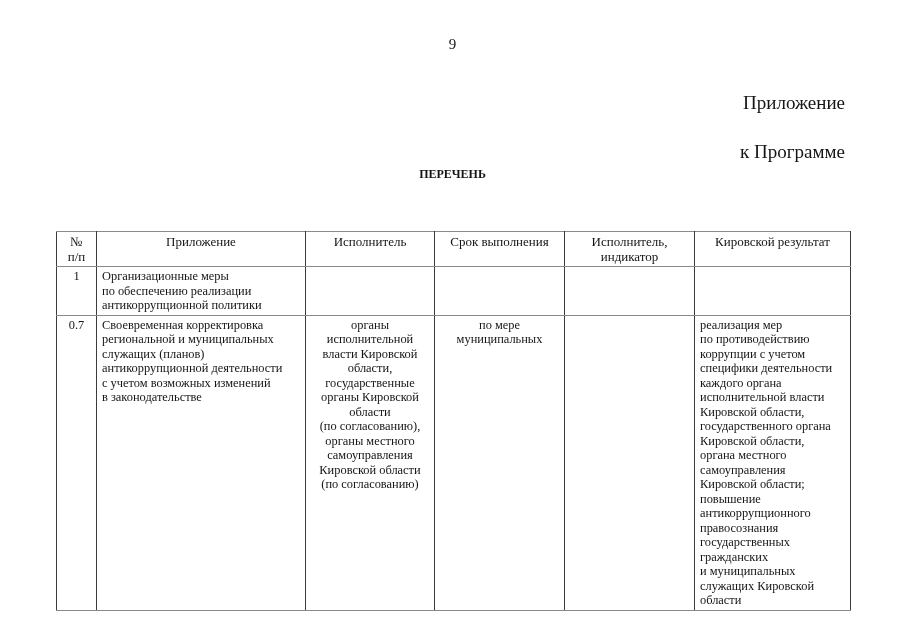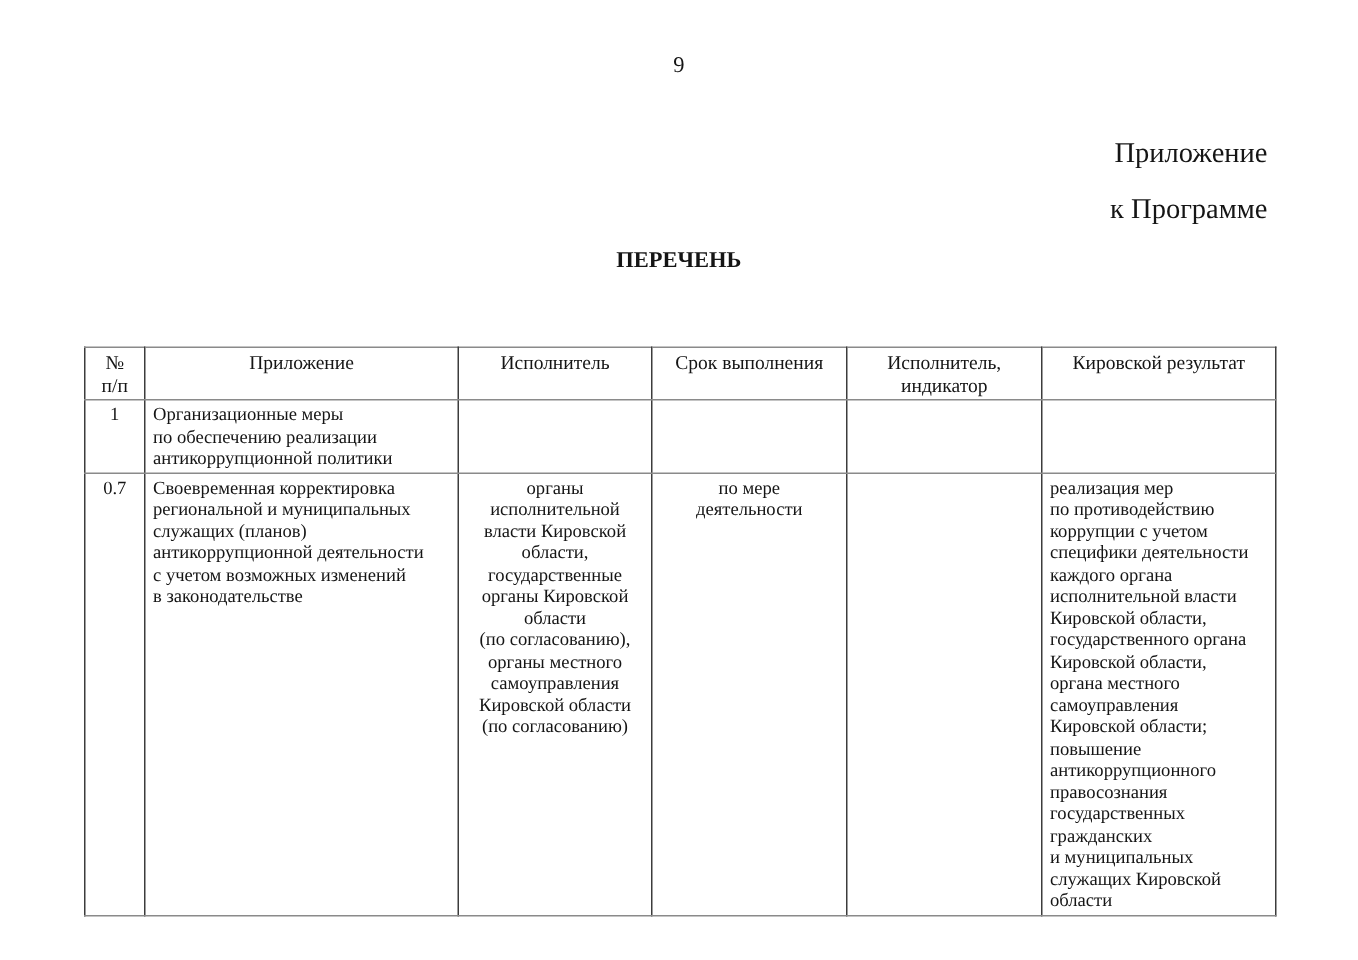--- a/index.html
+++ b/index.html
@@ -20,27 +20,27 @@
     font-size: 15px;
   }
   .annex-block {
     position: absolute;
     top: 92px;
     right: 60px;
     text-align: right;
     font-size: 19px;
   }
   .annex-line { display: block; }
-  .annex-line + .annex-line { margin-top: 15px; }
+  .annex-line + .annex-line { margin-top: 27px; }
   .doc-title {
     position: absolute;
     top: 166px; left: 0; right: 0;
     text-align: center;
     font-weight: bold;
-    font-size: 15px;
+    font-size: 12px;
     line-height: 17px;
   }
   table.doc-table {
     position: absolute;
     left: 56px;
     top: 231px;
     width: 794px;
     border-collapse: collapse;
     table-layout: fixed;
     font-size: 12.4px;
@@ -132,21 +132,21 @@
 области,
 государственные
 органы Кировской
 области
 (по согласованию),
 органы местного
 самоуправления
 Кировской области
 (по согласованию)</td>
         <td class="c-center">по мере
-деятельности</td>
+муниципальных</td>
         <td class="c-center"></td>
         <td class="c-left">реализация мер
 по противодействию
 коррупции с учетом
 специфики деятельности
 каждого органа
 исполнительной власти
 Кировской области,
 государственного органа
 Кировской области,

